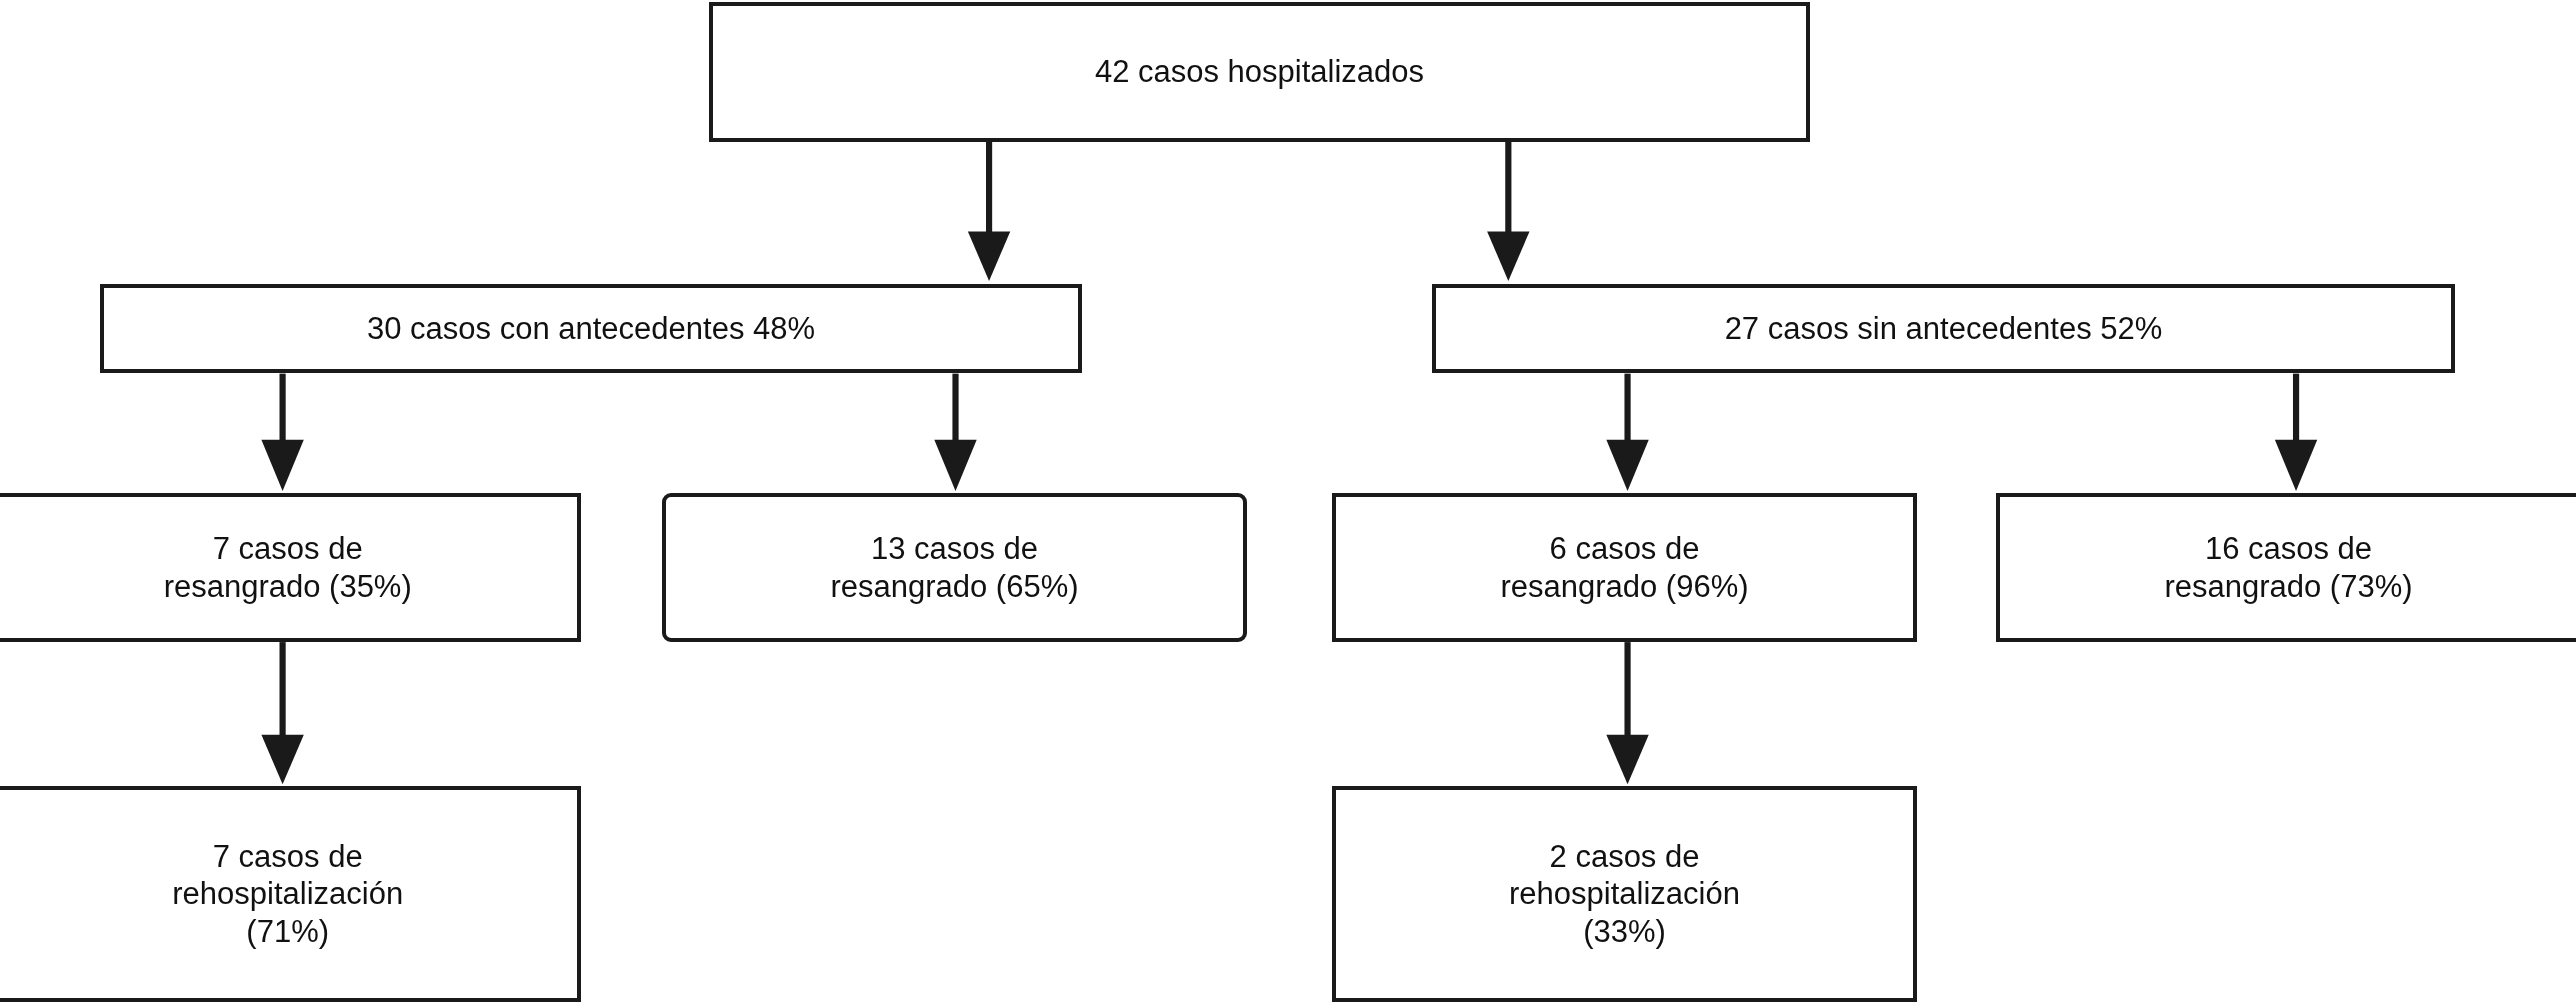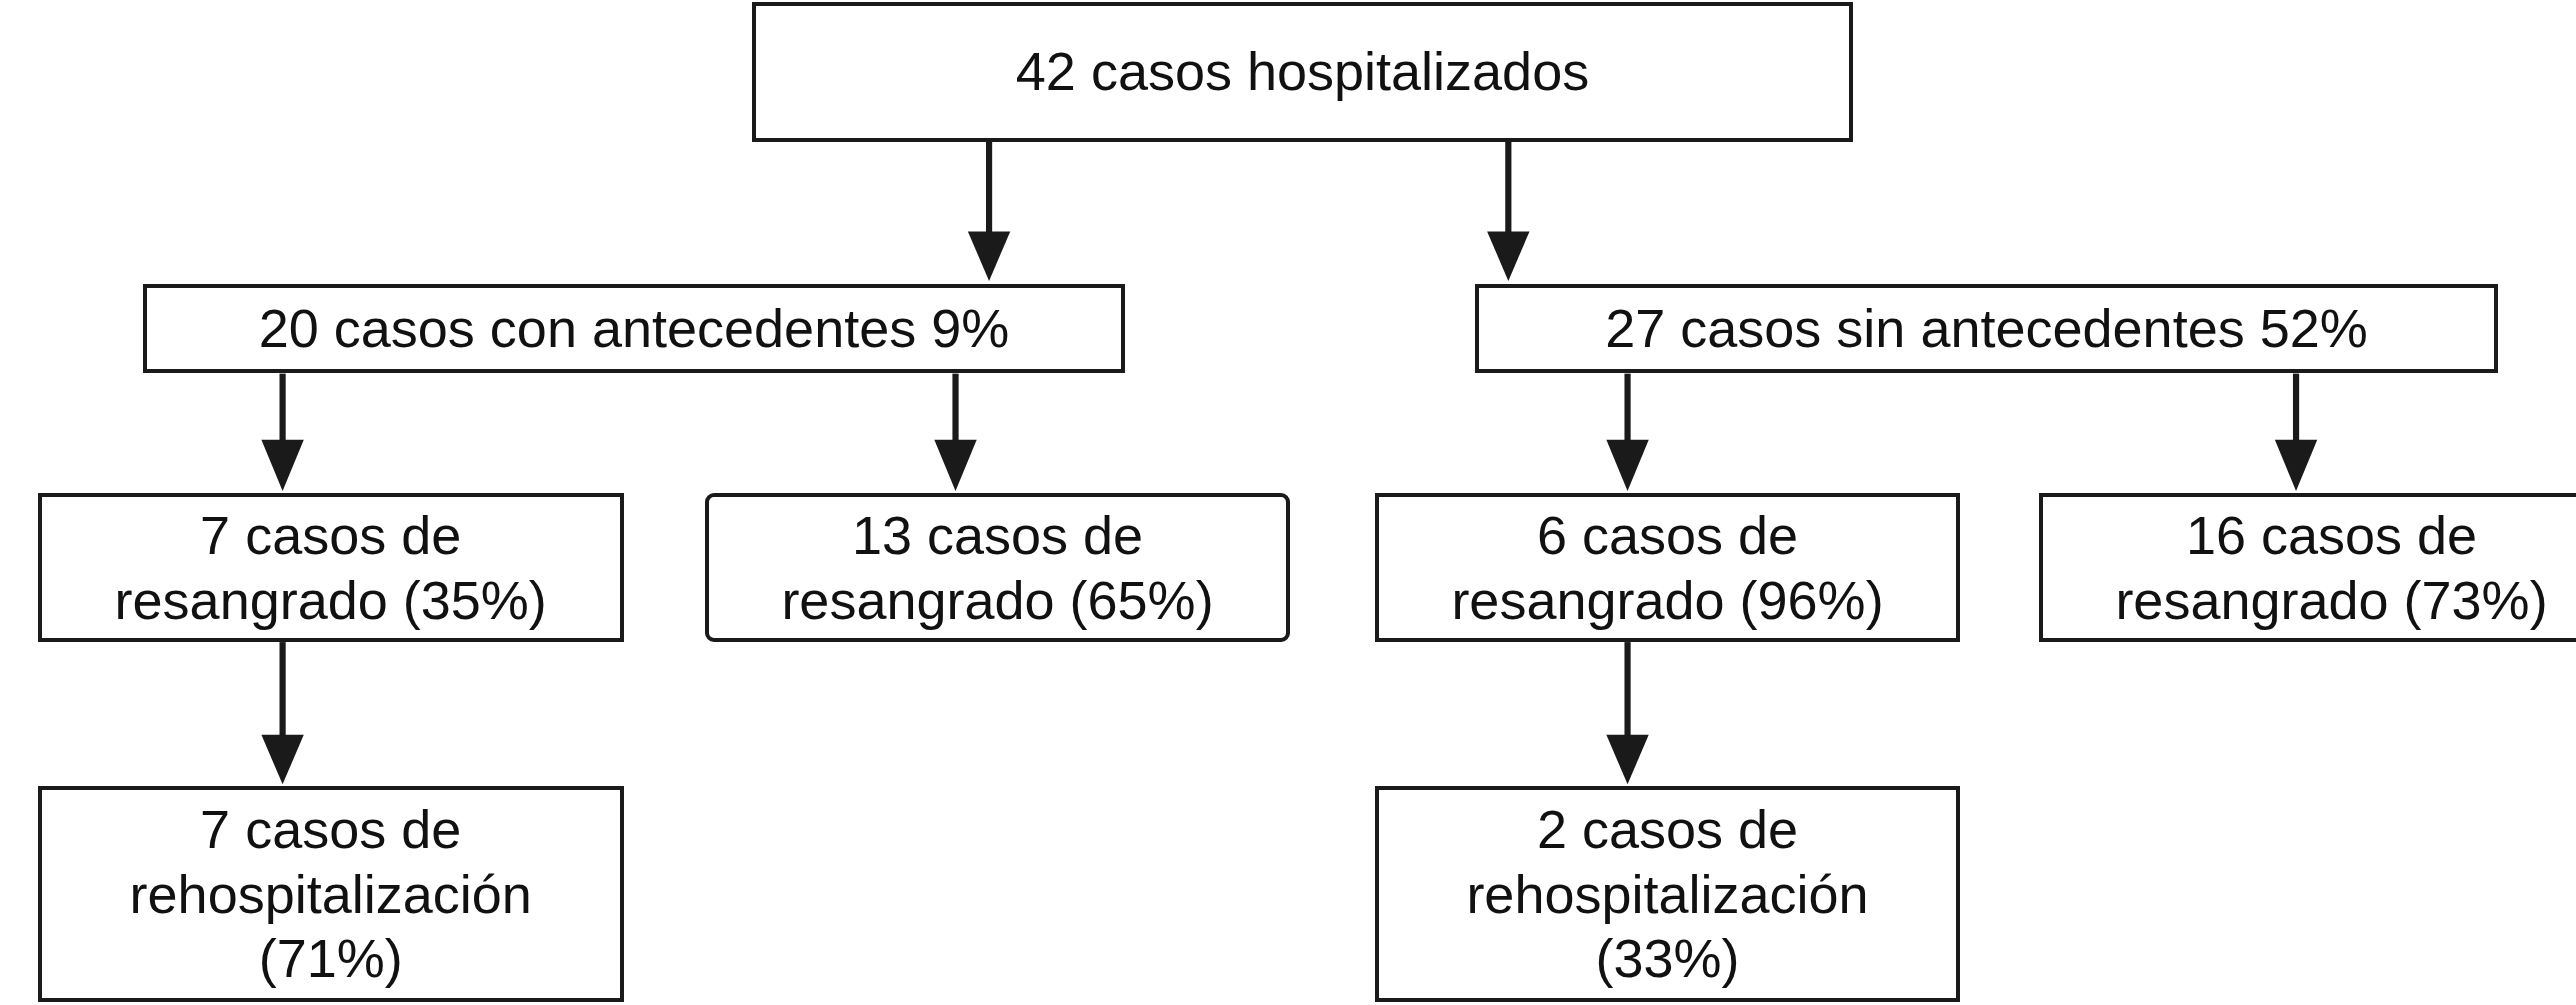--- a/index.html
+++ b/index.html
@@ -18,26 +18,25 @@
   .node-box {
     position: absolute;
     box-sizing: border-box;
     border: 4.4px solid #1a1a1a;
     background: #ffffff;
     display: flex;
     align-items: center;
     justify-content: flex-end;
     text-align: center;
     color: #111111;
-    font-size: 54px;
+    font-size: 31px;
     line-height: 1.20;
     letter-spacing: 0px;
     white-space: pre-line;
     padding: 3.5px 8.8px;
-    margin-left: 43px;
   }
   .node-label {
     display: block;
     width: 100%;
     white-space: pre-line;
     text-align: center;
   }
   
   #connector-layer {
     position: absolute;
@@ -103,21 +102,21 @@
       <line class="arrow-line" x1="1843" y1="727" x2="1843" y2="838"></line>
       <polygon class="arrow-head" points="1819,832 1867,832 1843,888"></polygon>
     </g>
   </svg>
 
   <div class="node-box" style="left:709px; top:1.8px; width:1101px; height:140px;">
     <span class="node-label">42 casos hospitalizados</span>
   </div>
 
   <div class="node-box" style="left:100px; top:284px; width:982px; height:89px;">
-    <span class="node-label">20 casos con antecedentes 9%</span>
+    <span class="node-label">30 casos con antecedentes 48%</span>
   </div>
 
   <div class="node-box" style="left:1432px; top:284px; width:1023px; height:89px;">
     <span class="node-label">27 casos sin antecedentes 52%</span>
   </div>
 
   <div class="node-box" style="left:-5.3px; top:493px; width:586px; height:149px;">
     <span class="node-label">7 casos de
 resangrado (35%)</span>
   </div>

